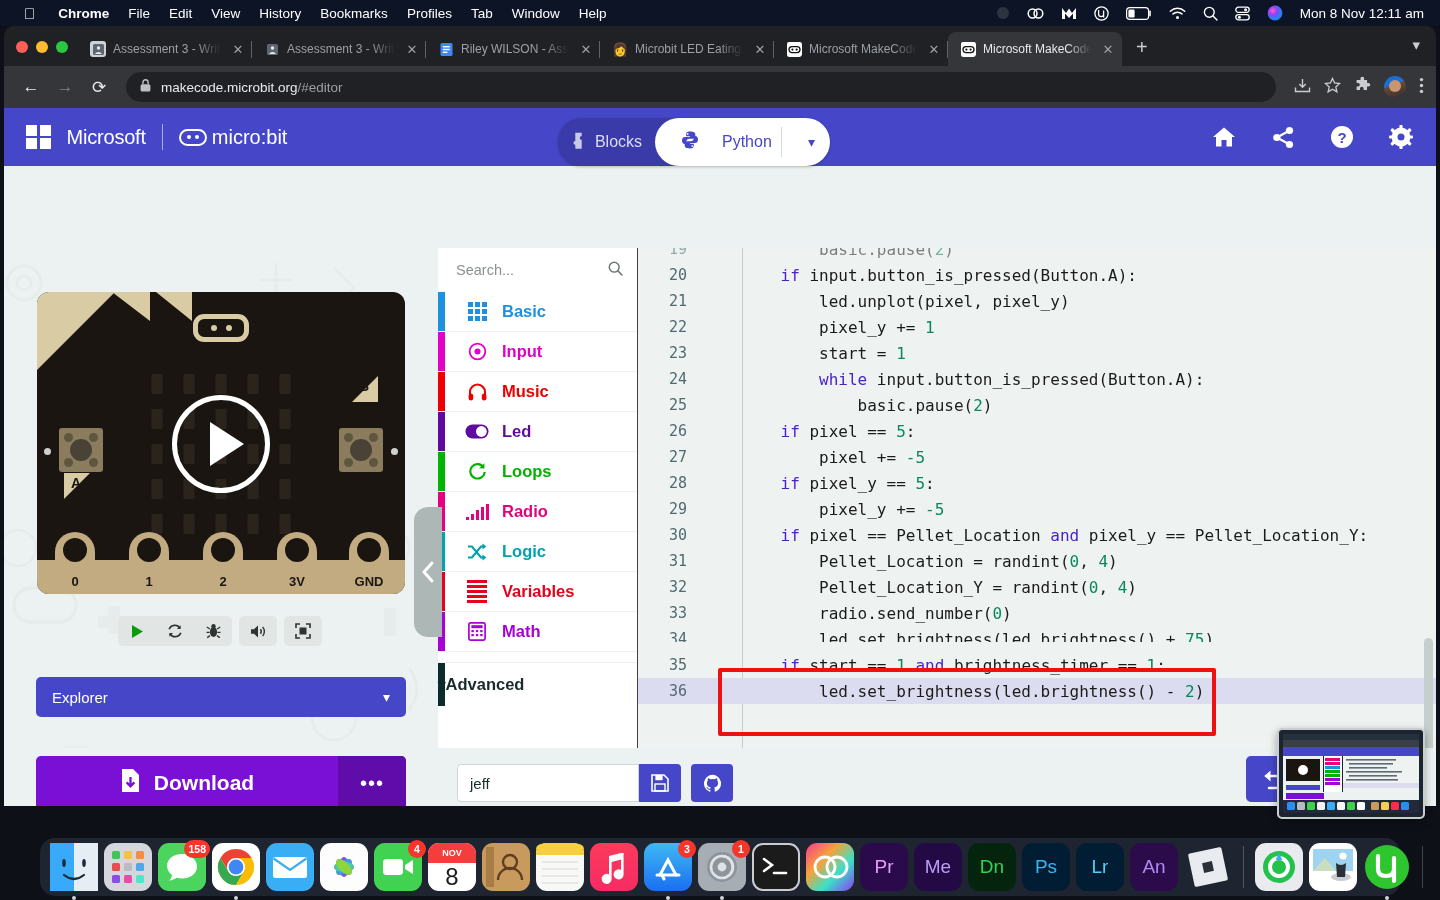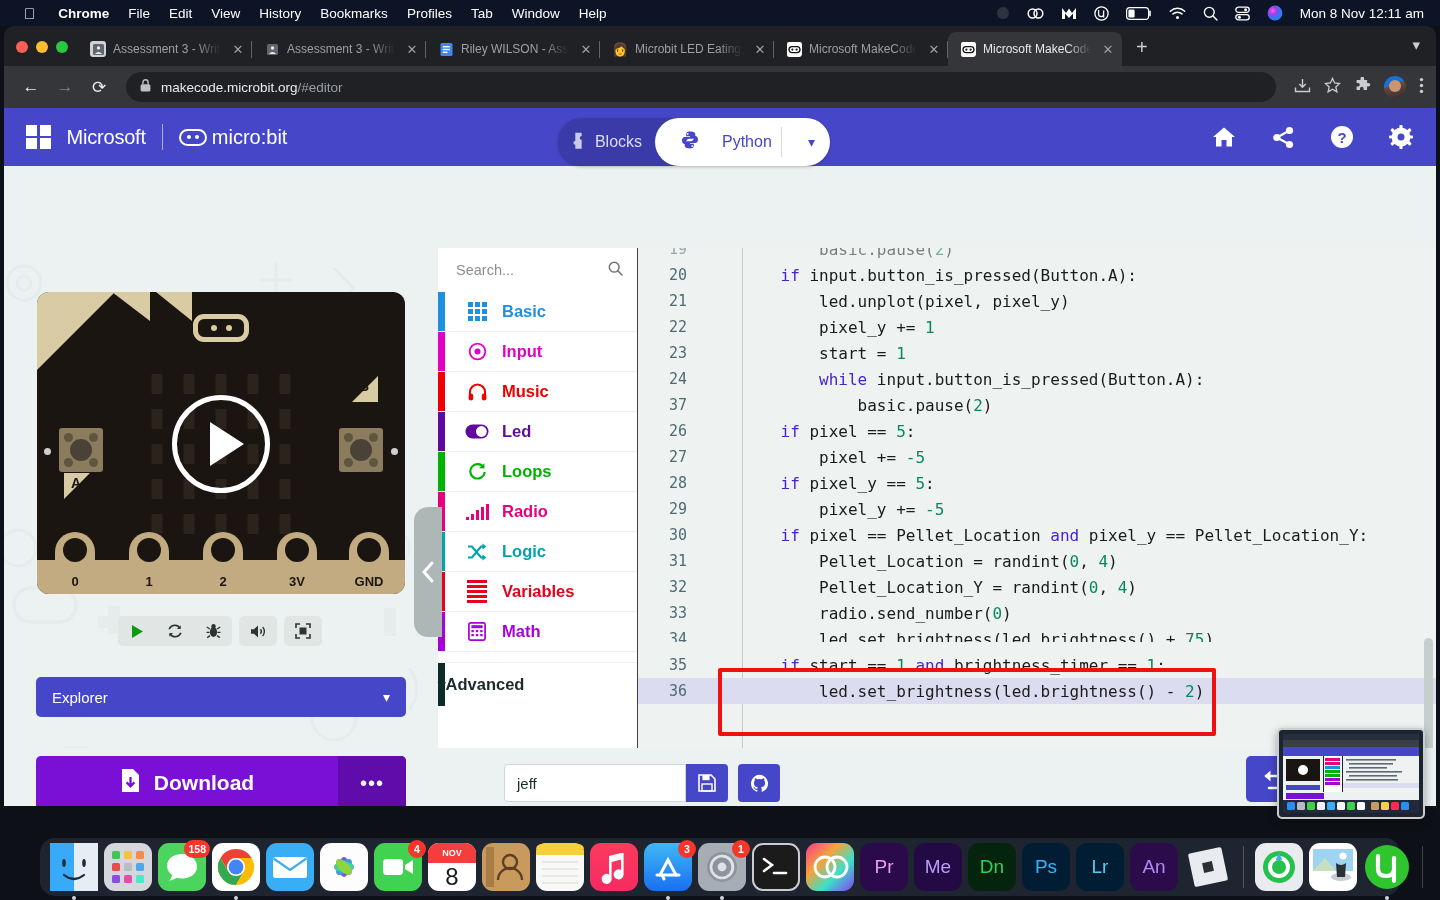--- a/index.html
+++ b/index.html
@@ -186,21 +186,21 @@
   .hscroll { position: absolute; left: 76px; bottom: 2px; width: 530px; height: 9px; background: #b9c4c2; border-radius: 5px; }
   .vscroll { position: absolute; right: 3px; top: 390px; width: 9px; height: 130px; background: #c5cfcd; border-radius: 5px; }
 
   
   .bottombar { position: absolute; left: 0; bottom: 0; width: 1432px; height: 58px; background: #ecf2f1; }
   .dl-btn { position: absolute; left: 32px; top: 8px; width: 370px; height: 54px; background: #7a0fd6;
     border-radius: 5px; display: flex; align-items: center; color: #fff; }
   .dl-main { flex: 1; display: flex; align-items: center; justify-content: center; gap: 13px; font-size: 21px; font-weight: bold; }
   .dl-more { width: 68px; height: 54px; background: #5f0caa; border-radius: 0 5px 5px 0;
     display: flex; align-items: center; justify-content: center; font-size: 20px; letter-spacing: 1px; }
-  .save-wrap { position: absolute; left: 453px; top: 16px; display: flex; align-items: flex-end; margin-left: 47px; }
+  .save-wrap { position: absolute; left: 453px; top: 16px; display: flex; align-items: flex-end; }
   .save-input { width: 182px; height: 38px; background: #fff; border: 1px solid #cfd6d5; border-radius: 4px 0 0 4px;
     display: flex; align-items: center; padding: 0 12px; font-size: 15px; color: #1b2b2b; }
   .save-btn { width: 42px; height: 38px; background: #4647c8; color: #fff; display: flex; align-items: center;
     justify-content: center; border-radius: 0 4px 4px 0; }
   .gh-btn { width: 42px; height: 38px; background: #4647c8; color: #fff; display: flex; align-items: center;
     justify-content: center; border-radius: 4px; margin-left: 10px; }
   .undo-btn { position: absolute; right: 136px; top: 8px; width: 54px; height: 46px; background: #4647c8; color: #fff;
     border-radius: 5px; display: flex; align-items: center; justify-content: center; font-size: 24px; }
 
   
@@ -895,21 +895,21 @@
       <div class="editor">
         <div class="indent-guide" style="left:104px"></div>
         <div class="indent-guide" style="left:104px"></div>
         <div class="code-area" id="code-area">
             <div class="cline" style="margin-top: -12px; opacity: 0.55;"><span class="gut">19</span><span class="ctext">        basic.pause(<span class="num">2</span>)</span></div>
             <div class="cline"><span class="gut">20</span><span class="ctext">    <span class="kw">if</span> input.button_is_pressed(Button.A):</span></div>
             <div class="cline"><span class="gut">21</span><span class="ctext">        led.unplot(pixel, pixel_y)</span></div>
             <div class="cline"><span class="gut">22</span><span class="ctext">        pixel_y += <span class="num">1</span></span></div>
             <div class="cline"><span class="gut">23</span><span class="ctext">        start = <span class="num">1</span></span></div>
             <div class="cline"><span class="gut">24</span><span class="ctext">        <span class="kw">while</span> input.button_is_pressed(Button.A):</span></div>
-            <div class="cline"><span class="gut">37</span><span class="ctext">            basic.pause(<span class="num">2</span>)</span></div>
+            <div class="cline"><span class="gut">25</span><span class="ctext">            basic.pause(<span class="num">2</span>)</span></div>
             <div class="cline"><span class="gut">26</span><span class="ctext">    <span class="kw">if</span> pixel == <span class="num">5</span>:</span></div>
             <div class="cline"><span class="gut">27</span><span class="ctext">        pixel += <span class="num">-5</span></span></div>
             <div class="cline"><span class="gut">28</span><span class="ctext">    <span class="kw">if</span> pixel_y == <span class="num">5</span>:</span></div>
             <div class="cline"><span class="gut">29</span><span class="ctext">        pixel_y += <span class="num">-5</span></span></div>
             <div class="cline"><span class="gut">30</span><span class="ctext">    <span class="kw">if</span> pixel == Pellet_Location <span class="kw">and</span> pixel_y == Pellet_Location_Y:</span></div>
             <div class="cline"><span class="gut">31</span><span class="ctext">        Pellet_Location = randint(<span class="num">0</span>, <span class="num">4</span>)</span></div>
             <div class="cline"><span class="gut">32</span><span class="ctext">        Pellet_Location_Y = randint(<span class="num">0</span>, <span class="num">4</span>)</span></div>
             <div class="cline"><span class="gut">33</span><span class="ctext">        radio.send_number(<span class="num">0</span>)</span></div>
             <div class="cline" style="opacity: 1; clip-path: inset(0px 0px 38%);"><span class="gut">34</span><span class="ctext">        led.set_brightness(led.brightness() + <span class="num">75</span>)</span></div>
             <div class="cline"><span class="gut">35</span><span class="ctext">    <span class="kw">if</span> start == <span class="num">1</span> <span class="kw">and</span> brightness_timer == <span class="num">1</span>:</span></div>

